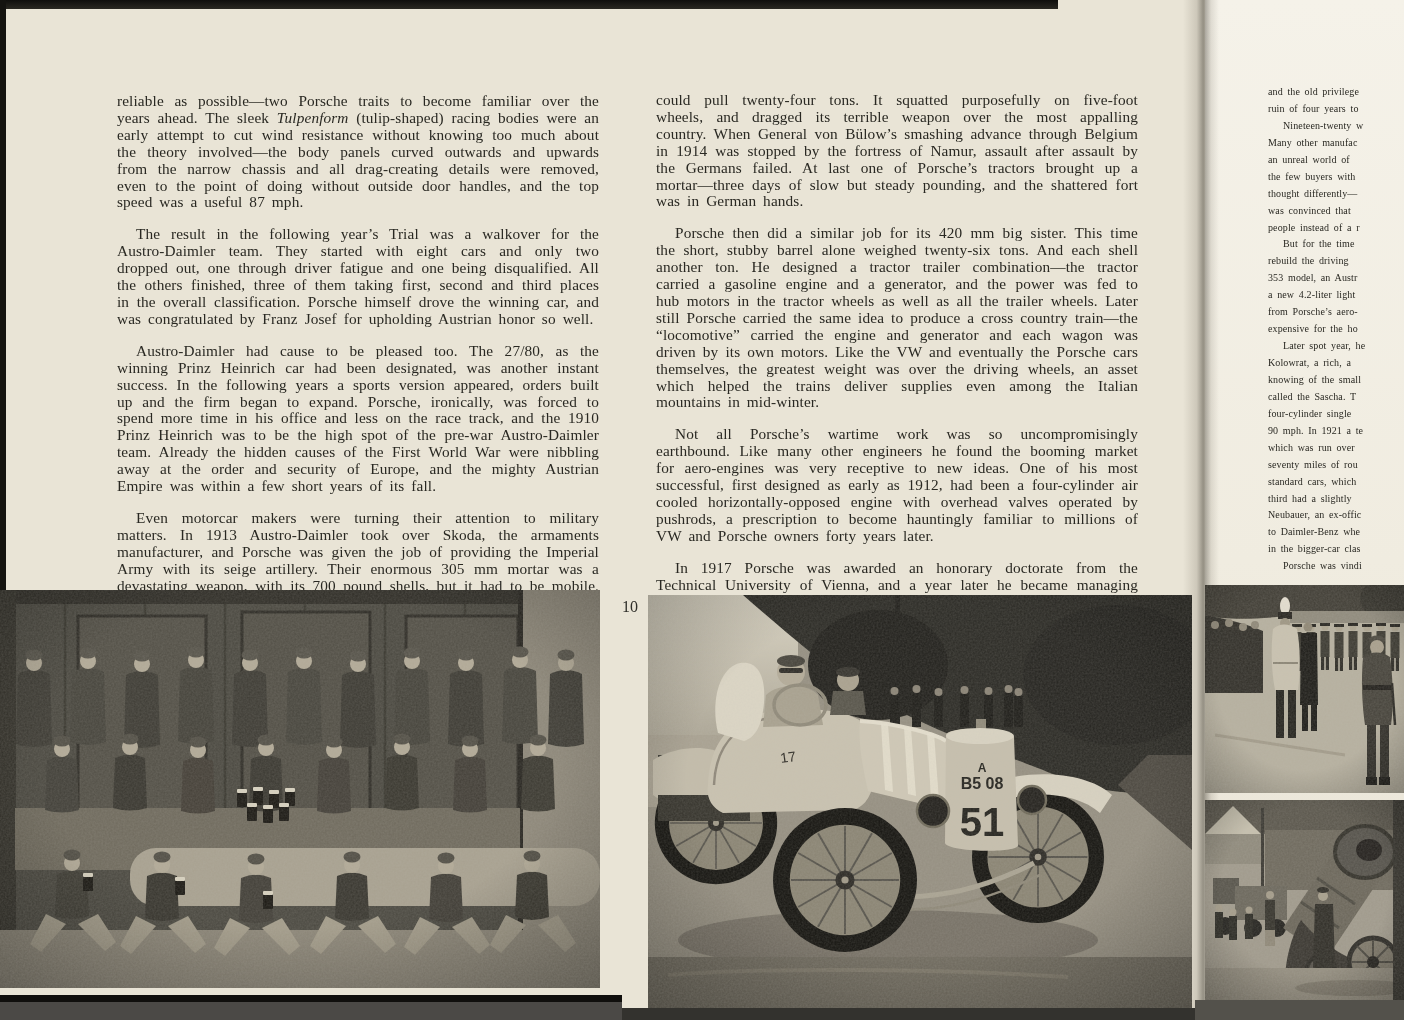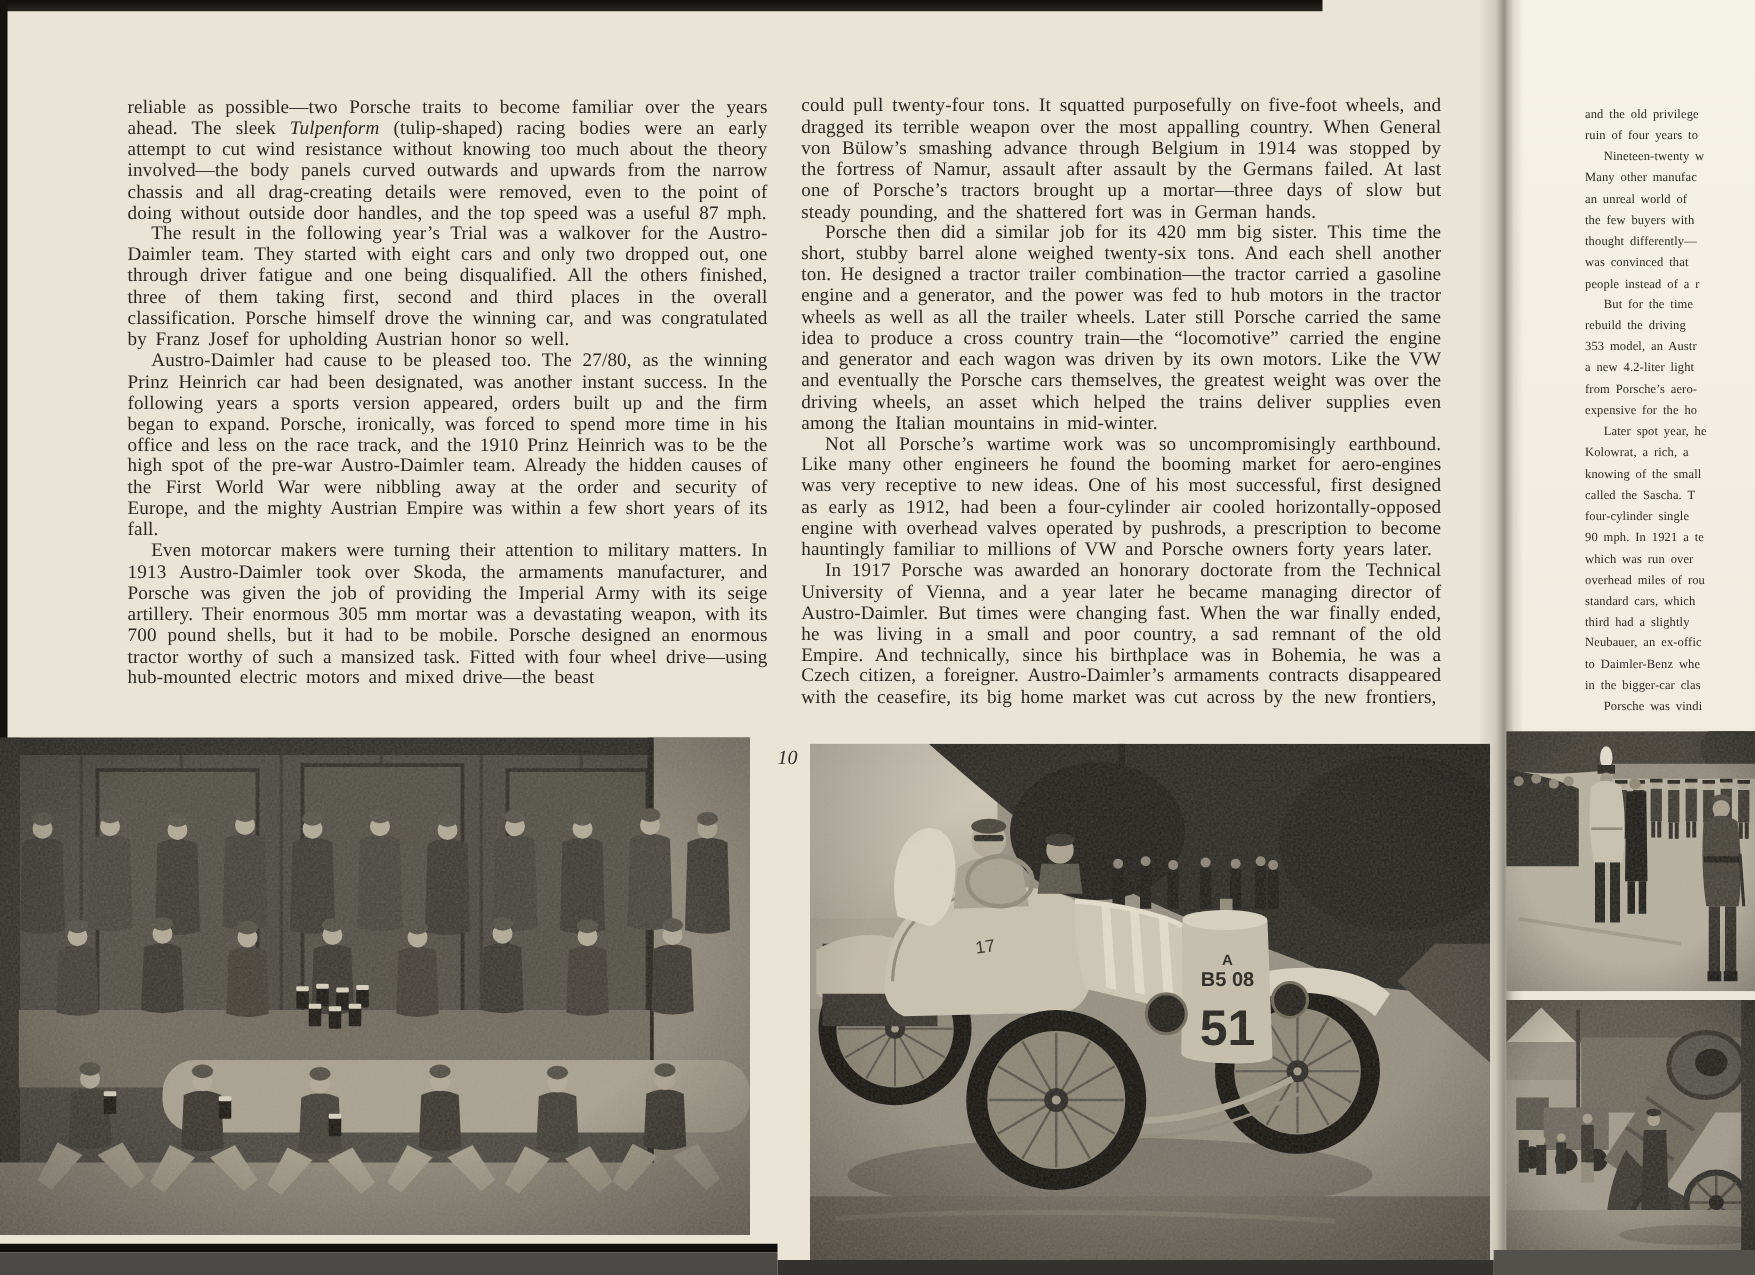--- a/index.html
+++ b/index.html
@@ -1,28 +1,28 @@
 <!DOCTYPE html>
 <html><head>
 <meta charset="utf-8">
 <style>
   html,body{margin:0;padding:0}
   #root{position:relative;width:1404px;height:1020px;background:#e9e4d6;overflow:hidden;
         font-family:"Liberation Serif","DejaVu Serif",serif;color:#292822}
   .col{position:absolute;width:512px;text-align:justify;font-size:15.3px;line-height:16.9px;
        word-spacing:3px;letter-spacing:.12px}
-  .col p{margin:0;text-indent:19px}
+  .col p{margin:15px;text-indent:19px}
   .col p.ni{text-indent:0}
   #col1{left:102px;top:78px}
   #col2{left:641px;top:77px}
   #col3{position:absolute;left:1268px;top:84px;width:136px;height:494px;overflow:hidden;
         font-size:10px;line-height:16.95px;word-spacing:2px;letter-spacing:.12px}
   #col3 .l{white-space:nowrap;height:16.95px}
   #col3 .ind{padding-left:15px}
-  .pagenum{position:absolute;left:622px;top:598px;font-style:italic;font-size:16px;color:#2f2e29}
+  .pagenum{position:absolute;left:622px;top:598px;font-size:16px;color:#2f2e29}
   .photo{position:absolute;display:block}
   #photo-left{left:0;top:590px;width:600px;height:398px}
   #photo-center{left:648px;top:595px;width:544px;height:413px}
   #photo-topright{left:1205px;top:585px;width:199px;height:208px}
   #photo-bottomright{left:1205px;top:800px;width:199px;height:200px}
   .rpage{position:absolute;left:1205px;top:0;width:199px;height:1020px;
          background:linear-gradient(#f5f2e9,#f0ece0 55%,#e8e3d5)}
   .gutter{position:absolute;left:1183px;top:0;width:36px;height:1020px;
           background:linear-gradient(to right,rgba(60,52,38,0) 0%,rgba(60,52,38,.16) 38%,
           rgba(32,28,18,.42) 56%,rgba(60,52,38,.12) 78%,rgba(60,52,38,0) 100%)}
@@ -74,21 +74,21 @@
     <div class="l">a new 4.2-liter light</div>
     <div class="l">from Porsche’s aero-</div>
     <div class="l">expensive for the ho</div>
     <div class="l ind">Later spot year, he</div>
     <div class="l">Kolowrat, a rich, a</div>
     <div class="l">knowing of the small</div>
     <div class="l">called the Sascha. T</div>
     <div class="l">four-cylinder single</div>
     <div class="l">90 mph. In 1921 a te</div>
     <div class="l">which was run over</div>
-    <div class="l">overhead miles of rou</div>
+    <div class="l">seventy miles of rou</div>
     <div class="l">standard cars, which</div>
     <div class="l">third had a slightly</div>
     <div class="l">Neubauer, an ex-offic</div>
     <div class="l">to Daimler-Benz whe</div>
     <div class="l">in the bigger-car clas</div>
     <div class="l ind">Porsche was vindi</div>
   </div>
 
   <div class="pagenum">10</div>
 

